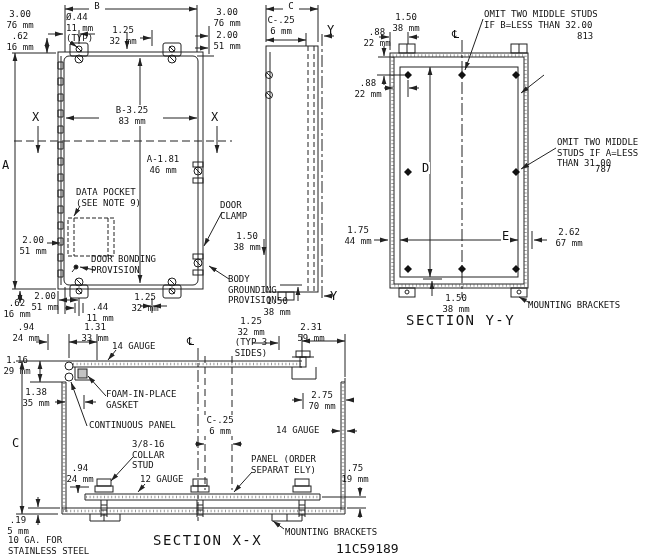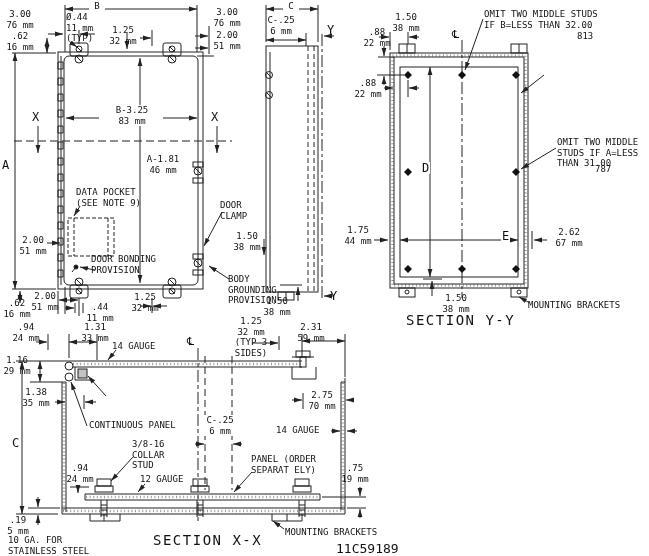--- a/index.html
+++ b/index.html
@@ -400,20 +400,22 @@
   <div class="lbl c" style="left:228px;top:316px;width:46px">1.25
 32 mm
 (TYP 3
 SIDES)</div>
   <div class="lbl c" style="left:290px;top:322px;width:42px">2.31
 59 mm</div>
   <div class="lbl c" style="left:0;top:355px;width:34px">1.16
 29 mm</div>
   <div class="lbl c" style="left:18px;top:387px;width:36px">1.38
 35 mm</div>
+  <div class="lbl" style="left:106px;top:389px">FOAM-IN-PLACE
+GASKET</div>
   <div class="lbl" style="left:89px;top:420px">CONTINUOUS PANEL</div>
   <div class="lbl c" style="left:303px;top:390px;width:38px">2.75
 70 mm</div>
   <div class="lbl c bg" style="left:204px;top:415px;width:30px">C-.25
 6 mm</div>
   <div class="lbl" style="left:276px;top:425px">14 GAUGE</div>
   <div class="lbl big bg" style="left:11px;top:437px">C</div>
   <div class="lbl" style="left:132px;top:439px">3/8-16
 COLLAR
 STUD</div>

